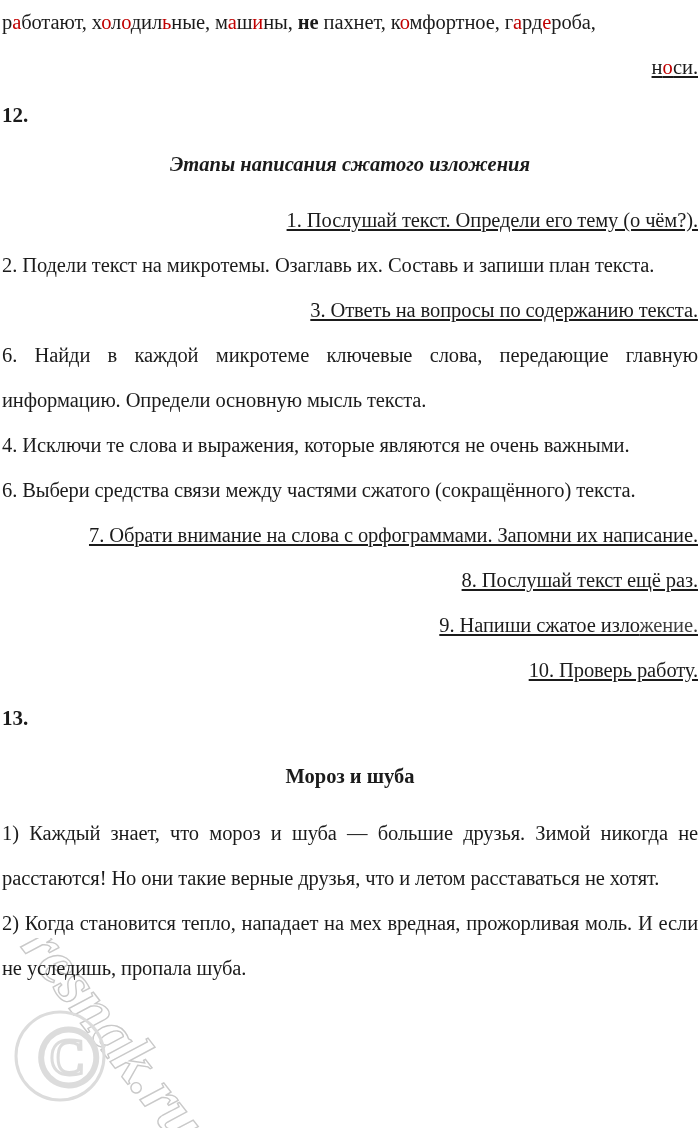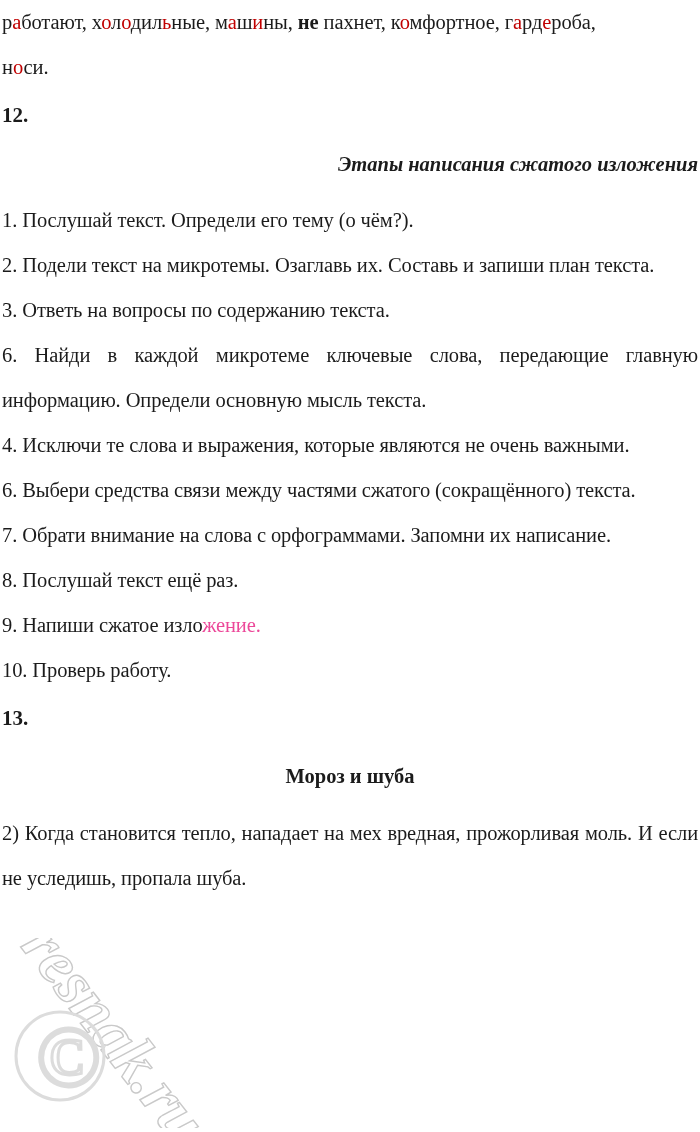--- a/index.html
+++ b/index.html
@@ -31,55 +31,55 @@
   .para {
     margin: 0;
     font-size: 20.5px;
     line-height: 45px;
     text-align: justify;
     text-justify: inter-word;
     letter-spacing: -0.1px;
   }
 
   
-  .para.single { text-align: left; }
+  .para.single { text-align: right; text-decoration: underline; }
 
   .gap-sm { height: 10px; }
   .gap-md { height: 18px; }
   .gap-lg { height: 26px; }
 
   
   .exercise-num {
     margin: 0;
     font-size: 21px;
     line-height: 30px;
     font-weight: bold;
     text-align: left;
   }
 
   .subhead {
     margin: 0;
     font-size: 20.5px;
     line-height: 32px;
     font-weight: bold;
     font-style: italic;
-    text-align: right;
+    text-align: center;
   }
 
   .centered-title {
     margin: 0;
     font-size: 20.5px;
     line-height: 34px;
     font-weight: bold;
     text-align: center;
   }
 
   .red { color: #c00000; }
   .bold { font-weight: bold; }
-  .faded { color: #ec4899; }
+  .faded { color: #404040; }
 
   
   .list-item { margin: 0; }
 
   
   .watermark {
     position: absolute;
     left: 0;
     top: 938px;
     width: 300px;
@@ -158,15 +158,16 @@
   <div class="gap-sm"></div>
 
   <p class="exercise-num">13.</p>
 
   <div class="gap-lg"></div>
 
   <p class="centered-title">Мороз и шуба</p>
 
   <div class="gap-md"></div>
 
+  <p class="para">1) Каждый знает, что мороз и шуба — большие друзья. Зимой никогда не расстаются! Но они такие верные друзья, что и летом расставаться не хотят.</p>
   <p class="para">2) Когда становится тепло, нападает на мех вредная, прожорливая моль. И если не уследишь, пропала шуба.</p>
 
 </div>
 
 </body></html>

